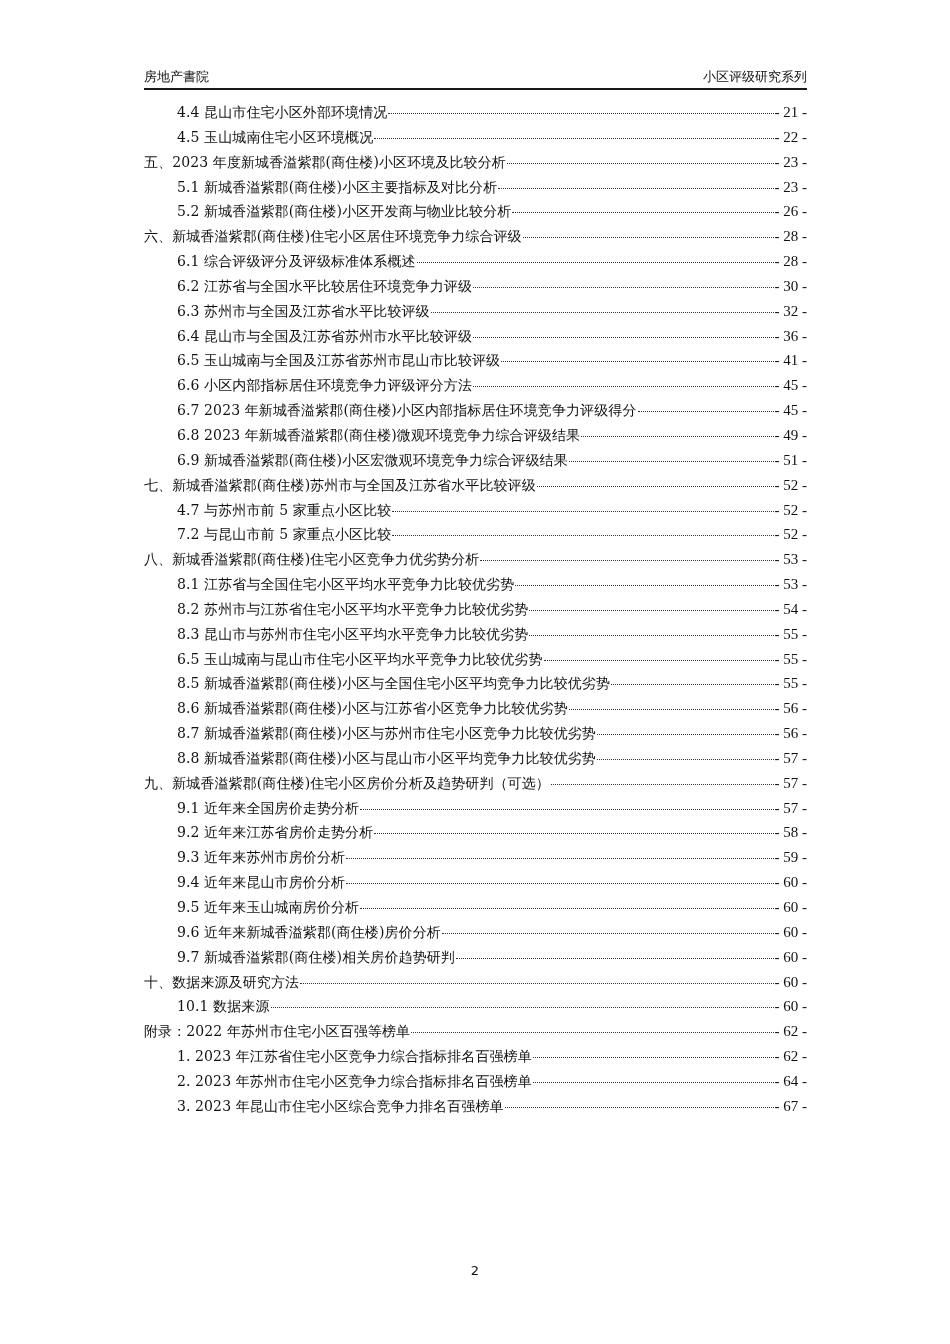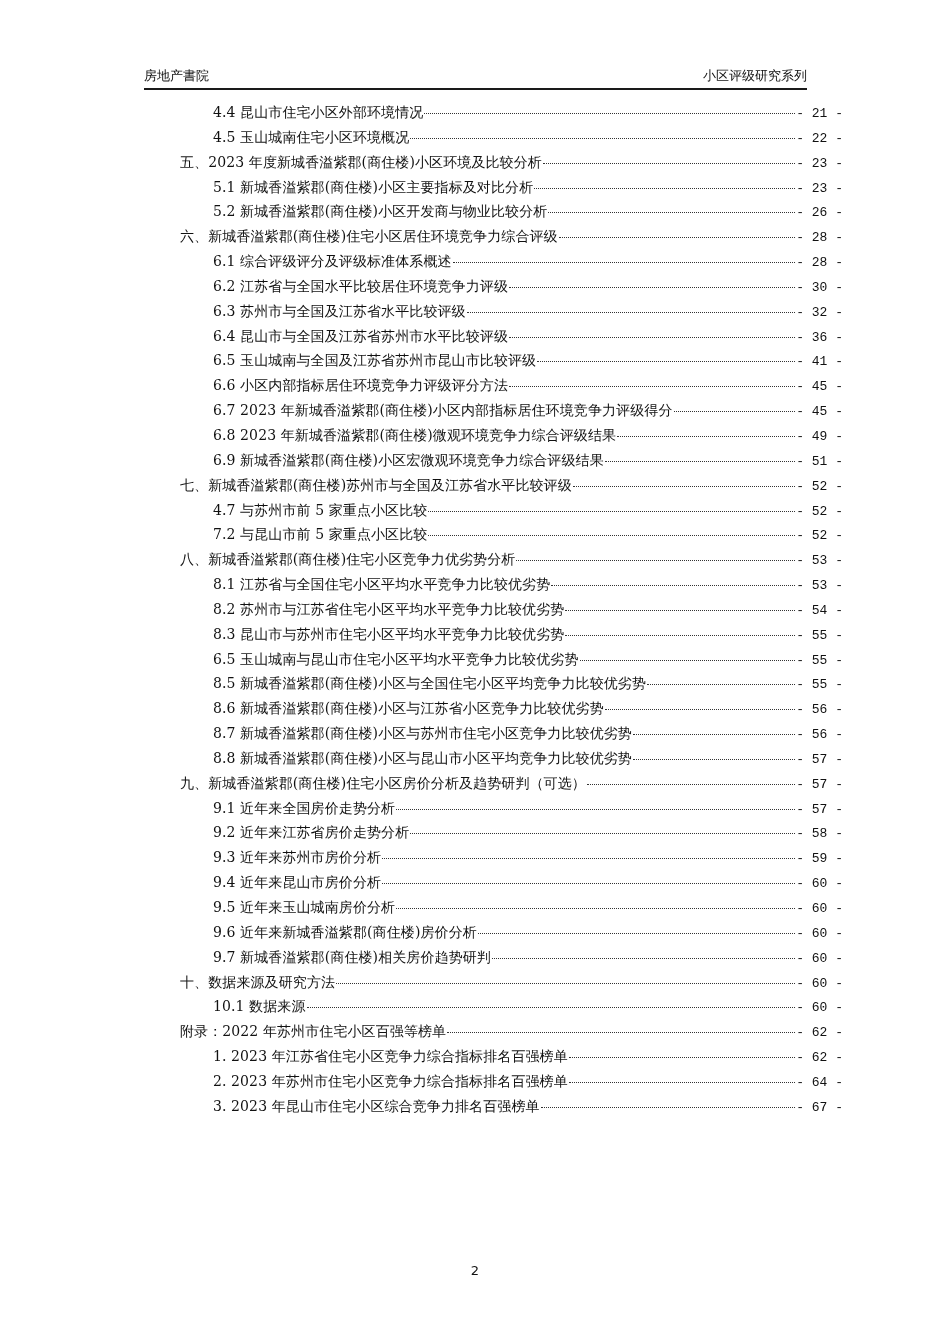--- a/index.html
+++ b/index.html
@@ -15,33 +15,32 @@
       font-family: "DejaVu Serif", "Liberation Serif", serif;
       color: #111111;
     }
     .page-header {
       position: absolute;
       left: 144px;
       top: 68px;
       width: 663px;
       height: 20px;
       border-bottom: 2px solid #1a1a1a;
-      font-family: Liberation Mono, monospace;
+      font-family: Liberation Sans, sans-serif;
       font-size: 13px;
       line-height: 18px;
     }
     .page-header .left { position: absolute; left: 0; top: 0; }
     .page-header .right { position: absolute; right: 0; top: 0; }
 
     .toc {
       position: absolute;
       left: 144px;
       top: 100px;
       width: 663px;
-      margin-left: 36px;
     }
     .toc-row {
       display: flex;
       align-items: baseline;
       height: 24.85px;
       font-size: 14px;
       line-height: 24.85px;
       white-space: nowrap;
     }
     .toc-row.l1 { padding-left: 0; justify-content: space-between; }
@@ -55,22 +54,22 @@
       overflow: hidden;
       margin: 0 1px;
       height: 1em;
       position: relative;
       top: 3px;
       border-bottom: 1.5px dotted #333;
       transform: translateY(-6px);
     }
     .toc-page {
       flex: 0 0 auto;
-      font-family: Liberation Mono, monospace;
-      font-size: 13px;
+      font-family: Liberation Serif, serif;
+      font-size: 15px;
     }
     .page-number {
       position: absolute;
       left: 0;
       width: 950px;
       top: 1263px;
       text-align: center;
       font-family: "DejaVu Sans", "Liberation Sans", sans-serif;
       font-size: 13px;
     }

